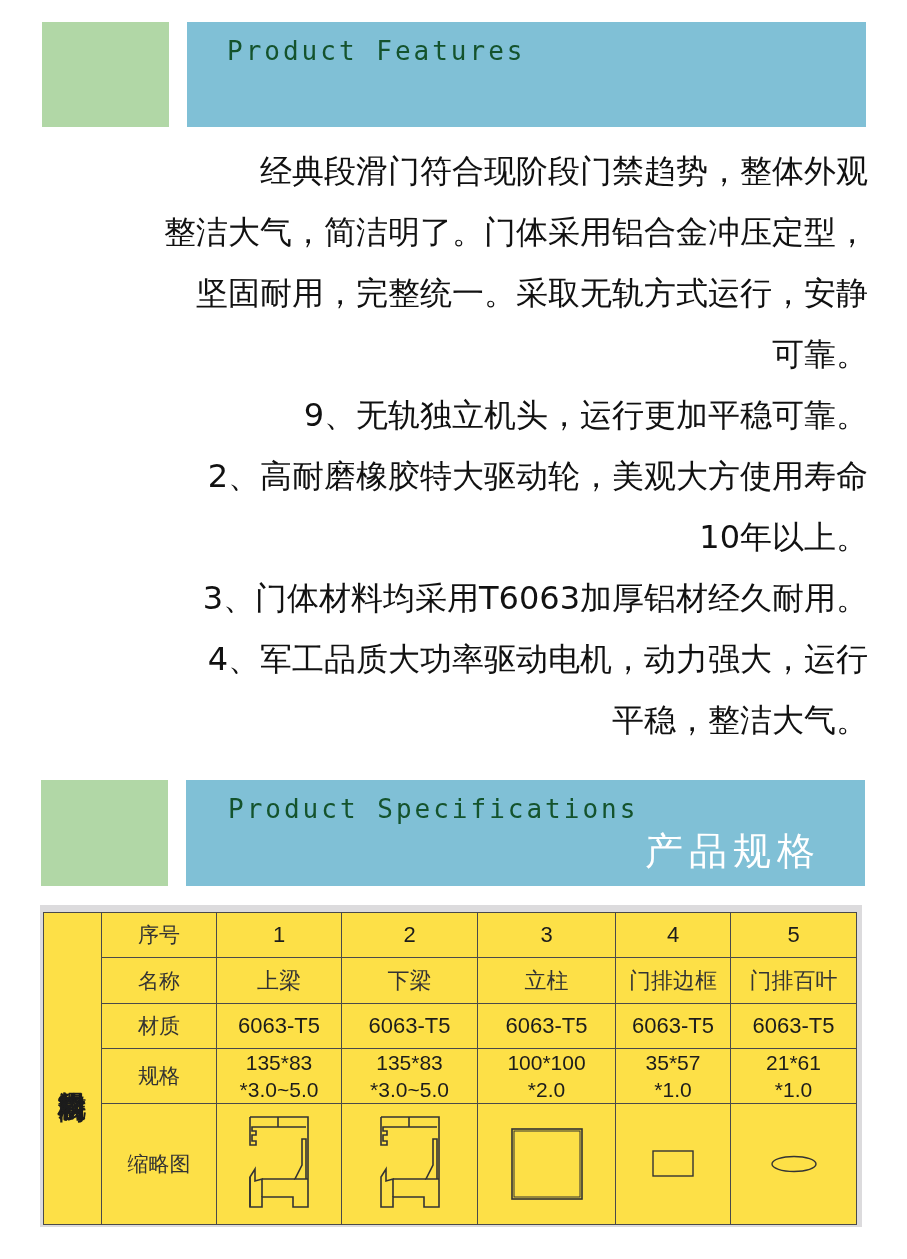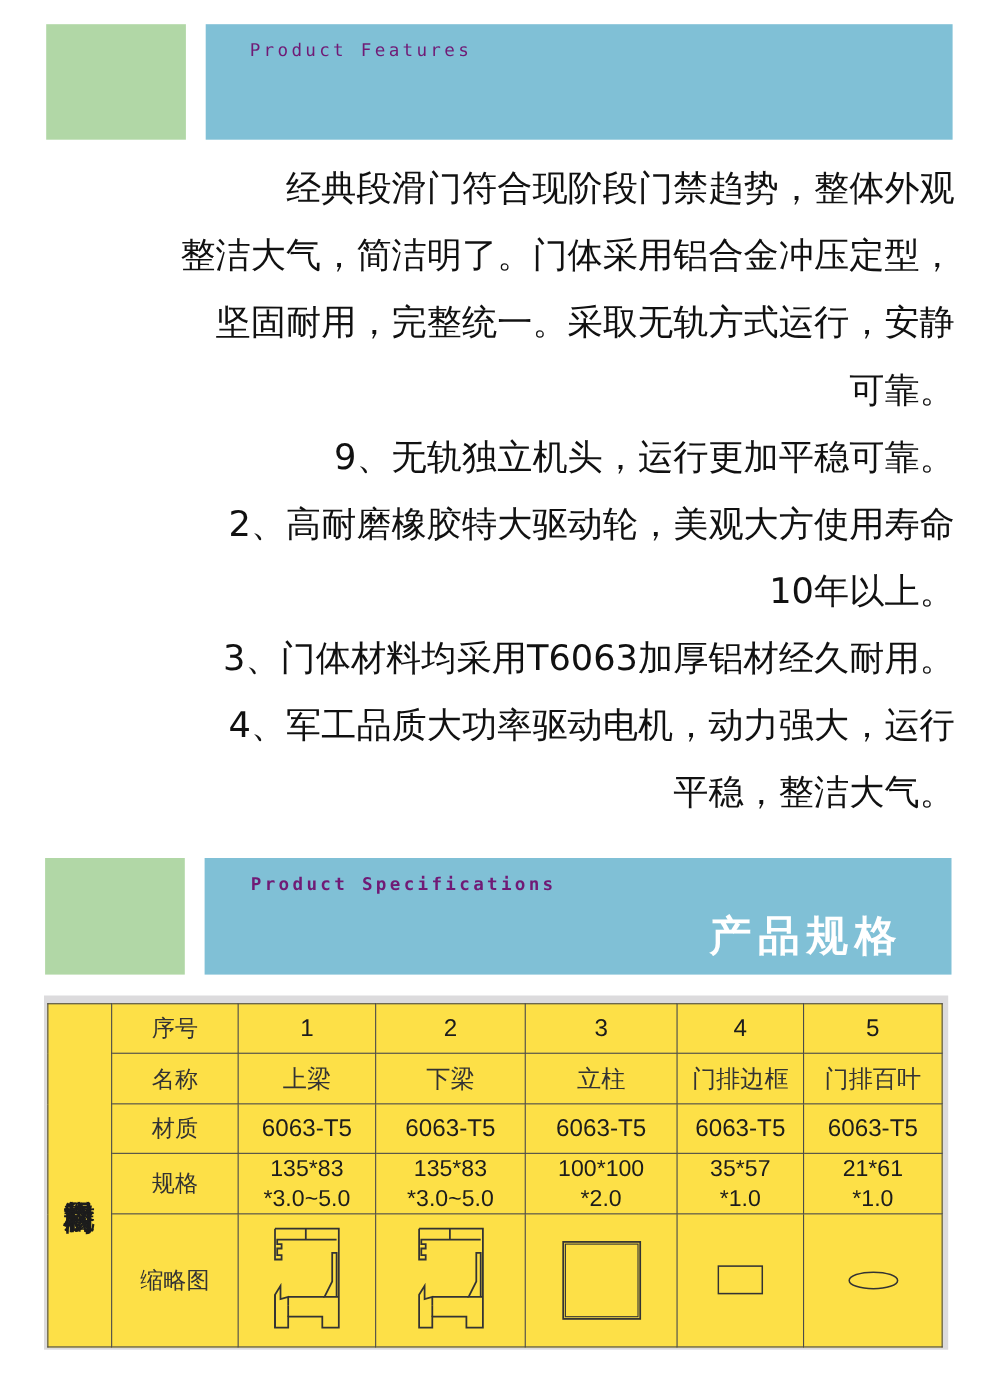--- a/index.html
+++ b/index.html
@@ -4,22 +4,22 @@
 <style>
   html, body { margin: 0; padding: 0; }
   body {
     width: 907px; height: 1259px; background: #ffffff; position: relative; overflow: hidden;
     font-family: "DejaVu Sans", sans-serif; color: #1a1a1a;
   }
   .banner { position: absolute; left: 0; width: 907px; }
   .banner .green { position: absolute; left: 42px; width: 127px; background: #b1d7a6; }
   .banner .blue { position: absolute; left: 187px; width: 679px; background: #80c0d6; }
   .banner .en {
-    position: absolute; left: 40px; color: #701a75;
-    font-family: "DejaVu Sans Mono", monospace; font-size: 16px; letter-spacing: 3px;
+    position: absolute; left: 40px; color: #14532d;
+    font-family: "DejaVu Sans Mono", monospace; font-size: 26px; letter-spacing: 3px;
   }
   .banner .zh {
     position: absolute; right: 44px; color: #ffffff;
     font-family: "DejaVu Sans", sans-serif; font-size: 38px; letter-spacing: 6px;
   }
   .text-block {
     position: absolute; left: 48px; width: 820px;
     font-family: "DejaVu Sans", sans-serif; font-size: 32px; line-height: 61px; color: #111;
   }
   .text-block p { margin: 0; text-align: right; }
@@ -60,21 +60,21 @@
   <p>9、无轨独立机头，运行更加平稳可靠。</p>
   <p>2、高耐磨橡胶特大驱动轮，美观大方使用寿命</p>
   <p>10年以上。</p>
   <p>3、门体材料均采用T6063加厚铝材经久耐用。</p>
   <p>4、军工品质大功率驱动电机，动力强大，运行</p>
   <p>平稳，整洁大气。</p>
 </div>
 
 <div class="banner" style="top:770px;height:120px;">
   <div class="green" style="top:10px;height:106px;left:41px;"></div>
-  <div class="blue" style="top:10px;height:106px;left:186px;font-weight:bold;">
+  <div class="blue" style="top:10px;height:106px;left:186px;">
     <div class="en" style="top:14px;left:42px;">Product Specifications</div>
     <div class="zh" style="top:46px;">产品规格</div>
   </div>
 </div>
 
 <div class="spec-wrap">
   <table class="spec">
     <colgroup>
       <col style="width:57px">
         <col style="width:115px">

